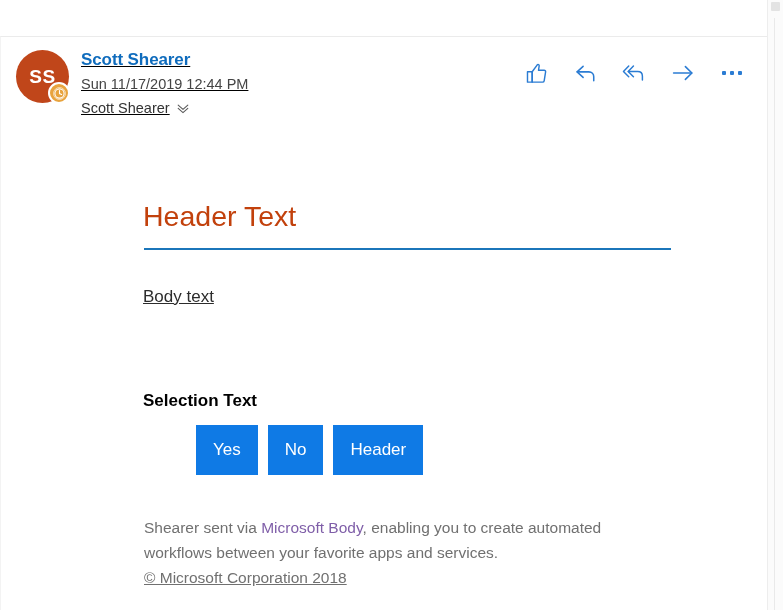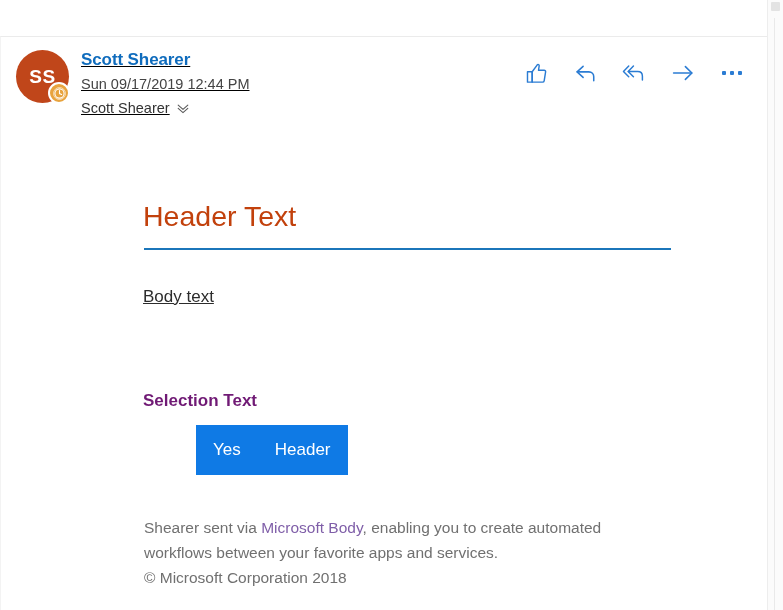--- a/index.html
+++ b/index.html
@@ -205,30 +205,31 @@
     line-height: 24px;
     text-decoration: underline;
   }
 
   #selection-label {
     position: absolute;
     left: 142px;
     top: 252px;
     font-size: 17px;
     font-weight: bold;
-    color: #701a75;
+    color: #000000;
     line-height: 24px;
     text-align: center;
   }
 
   #selection-buttons {
     position: absolute;
     left: 155px;
     top: 288px;
     display: flex;
+    gap: 10px;
     padding-left: 40px;
   }
   .choice-button {
     height: 50px;
     background: #0f7ae5;
     color: #ffffff;
     font-size: 17px;
     font-family: "Liberation Sans", sans-serif;
     border: none;
     padding: 0 17px;
@@ -249,20 +250,21 @@
     color: #707070;
     line-height: 25px;
   }
   #flow-link {
     color: #7f5ea8;
     text-decoration: none;
     cursor: pointer;
   }
   #copyright-line {
     display: block;
+    text-decoration: underline;
   }
 </style>
 </head>
 <body>
 
 <div id="reading-pane">
 
   <div id="message-header">
 
     <div id="avatar">
@@ -272,21 +274,21 @@
     <div id="avatar-badge">
       <svg width="13" height="13" viewBox="0 0 13 13" aria-hidden="true">
         <circle cx="6.5" cy="6.5" r="6" fill="#e8a33d" stroke="#ffffff" stroke-width="0.6"></circle>
         <circle cx="6.5" cy="6.5" r="4.6" fill="none" stroke="#ffffff" stroke-width="1.1"></circle>
         <path d="M6.5 3.6 L6.5 6.6 L8.6 7.6" stroke="#ffffff" stroke-width="1.1" fill="none" stroke-linecap="round"></path>
       </svg>
     </div>
 
     <div id="sender-block">
       <div id="sender-name">Scott Shearer</div>
-      <div id="sent-timestamp">Sun 09/17/2019 12:44 PM</div>
+      <div id="sent-timestamp">Sun 11/17/2019 12:44 PM</div>
       <div id="recipient-row">
         <span>Scott Shearer</span>
         <span id="recipient-expand-icon">
           <svg width="14" height="14" viewBox="0 0 14 14" aria-hidden="true">
             <path d="M2.2 4.2 L7 8.4 L11.8 4.2" fill="none" stroke="#5b5b5b" stroke-width="1.1" stroke-linecap="round" stroke-linejoin="round"></path>
             <path d="M2.2 7.4 L7 11.6 L11.8 7.4" fill="none" stroke="#5b5b5b" stroke-width="1.1" stroke-linecap="round" stroke-linejoin="round"></path>
           </svg>
         </span>
       </div>
     </div>
@@ -345,20 +347,21 @@
 
     <div id="header-text">Header Text</div>
     <div id="header-rule"></div>
 
     <div id="body-text">Body text</div>
 
     <div id="selection-label">Selection Text</div>
 
     <div id="selection-buttons">
       <button class="choice-button">Yes</button>
+      <button class="choice-button">No</button>
       <button class="choice-button">Header</button>
     </div>
 
     <div id="footer-note">
       <span>Shearer sent via </span><a id="flow-link">Microsoft Body</a><span>, enabling you to create automated workflows between your favorite apps and services.</span>
       <span id="copyright-line">© Microsoft Corporation 2018</span>
     </div>
 
   </div>
 </div>

